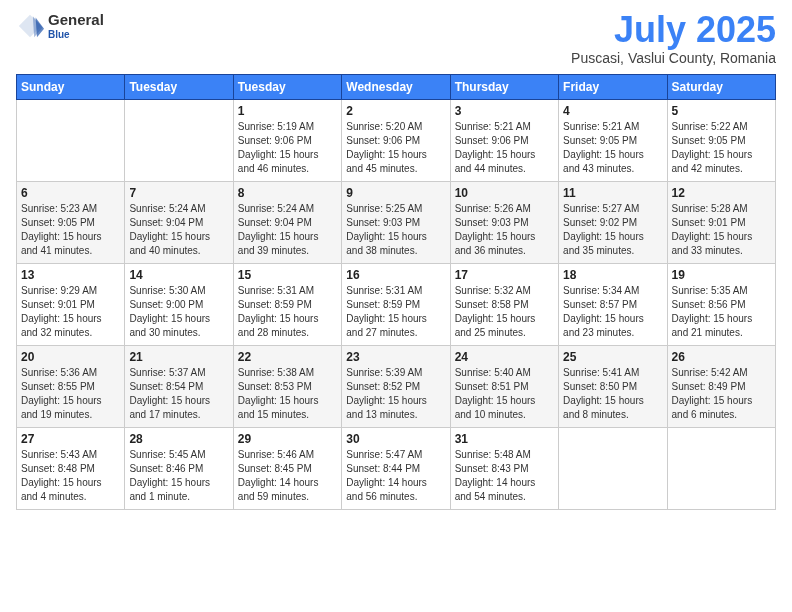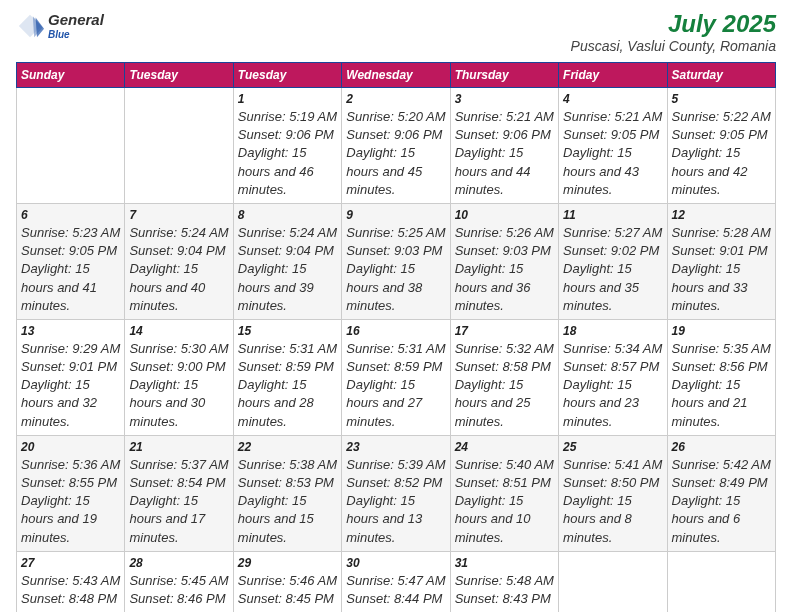--- a/index.html
+++ b/index.html
@@ -9,21 +9,20 @@
       font-family: Arial, sans-serif;
       background: #fff;
       overflow: hidden;
     }
     .page {
       width: 792px;
       height: 475px;
       padding: 12px 16px 12px 16px;
       display: flex;
       flex-direction: column;
-      font-style: italic;
     }
     .header {
       display: flex;
       align-items: flex-start;
       justify-content: space-between;
       margin-bottom: 8px;
     }
     .logo {
       display: flex;
       align-items: center;
@@ -45,23 +44,23 @@
       color: #2255aa;
     }
     .logo-icon {
       width: 28px;
       height: 28px;
     }
     .title-block {
       text-align: right;
     }
     .title-month {
-      font-size: 24px;
-      font-weight: bold;
-      color: #15803d;
+      font-size: 36px;
+      font-weight: bold;
+      color: #3b82f6;
       line-height: 1;
     }
     .title-location {
       font-size: 14px;
       color: #444;
       margin-top: 2px;
       text-align: right;
     }
     .calendar {
       flex: 1;
@@ -88,30 +87,30 @@
       height: 82px;
     }
     .day-num {
       font-size: 12px;
       font-weight: bold;
       color: #222;
       display: block;
       margin-bottom: 2px;
     }
     .day-info {
-      font-size: 13px;
+      font-size: 10px;
       line-height: 1.4;
       color: #333;
     }
     .empty-cell {
       background: #f9f9f9;
     }
     tr:nth-child(odd) td { background: #ffffff; }
     tr:nth-child(even) td { background: #f5f5f5; }
-    .calendar thead tr th { background: #be185d; }
+    .calendar thead tr th { background: #3b82f6; }
   </style>
 </head>
 <body>
 
 <div class="page">
   <div class="header">
     <div class="logo">
       <svg class="logo-icon" viewBox="0 0 40 40">
         <polygon points="20,4 36,20 20,36 4,20" fill="#2255aa" opacity="0.15"></polygon>
         <polygon points="24,6 38,22 26,36" fill="#2255aa" opacity="0.4"></polygon>

